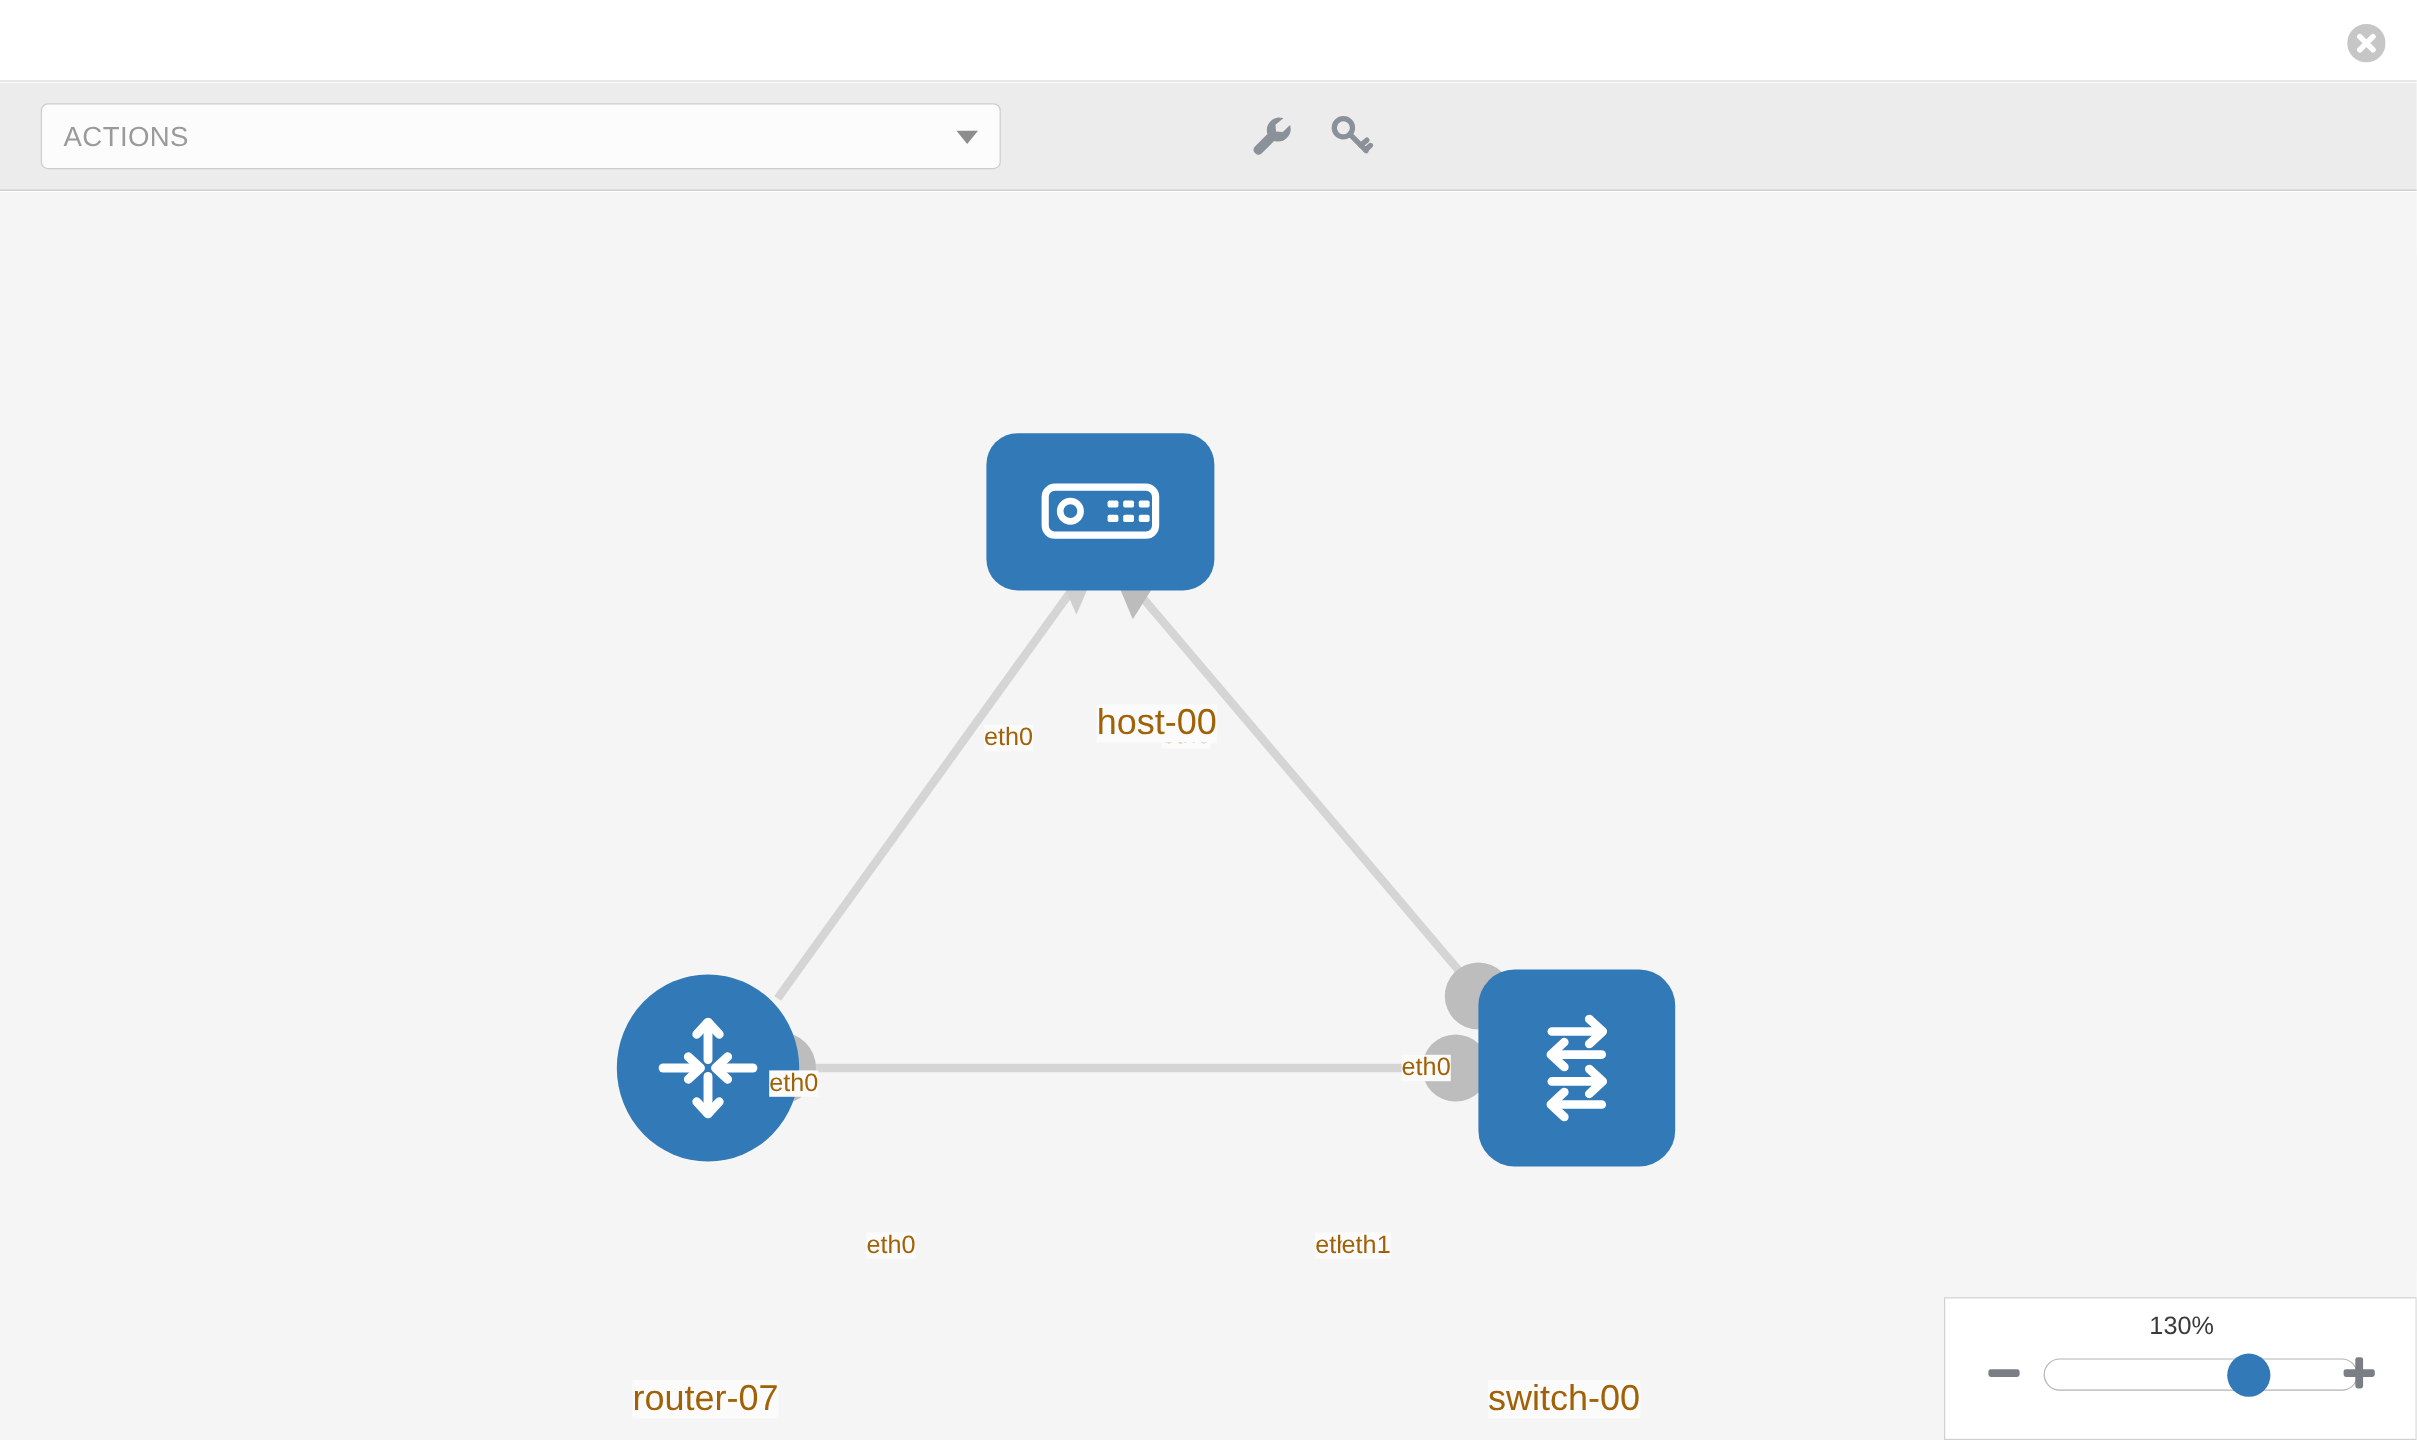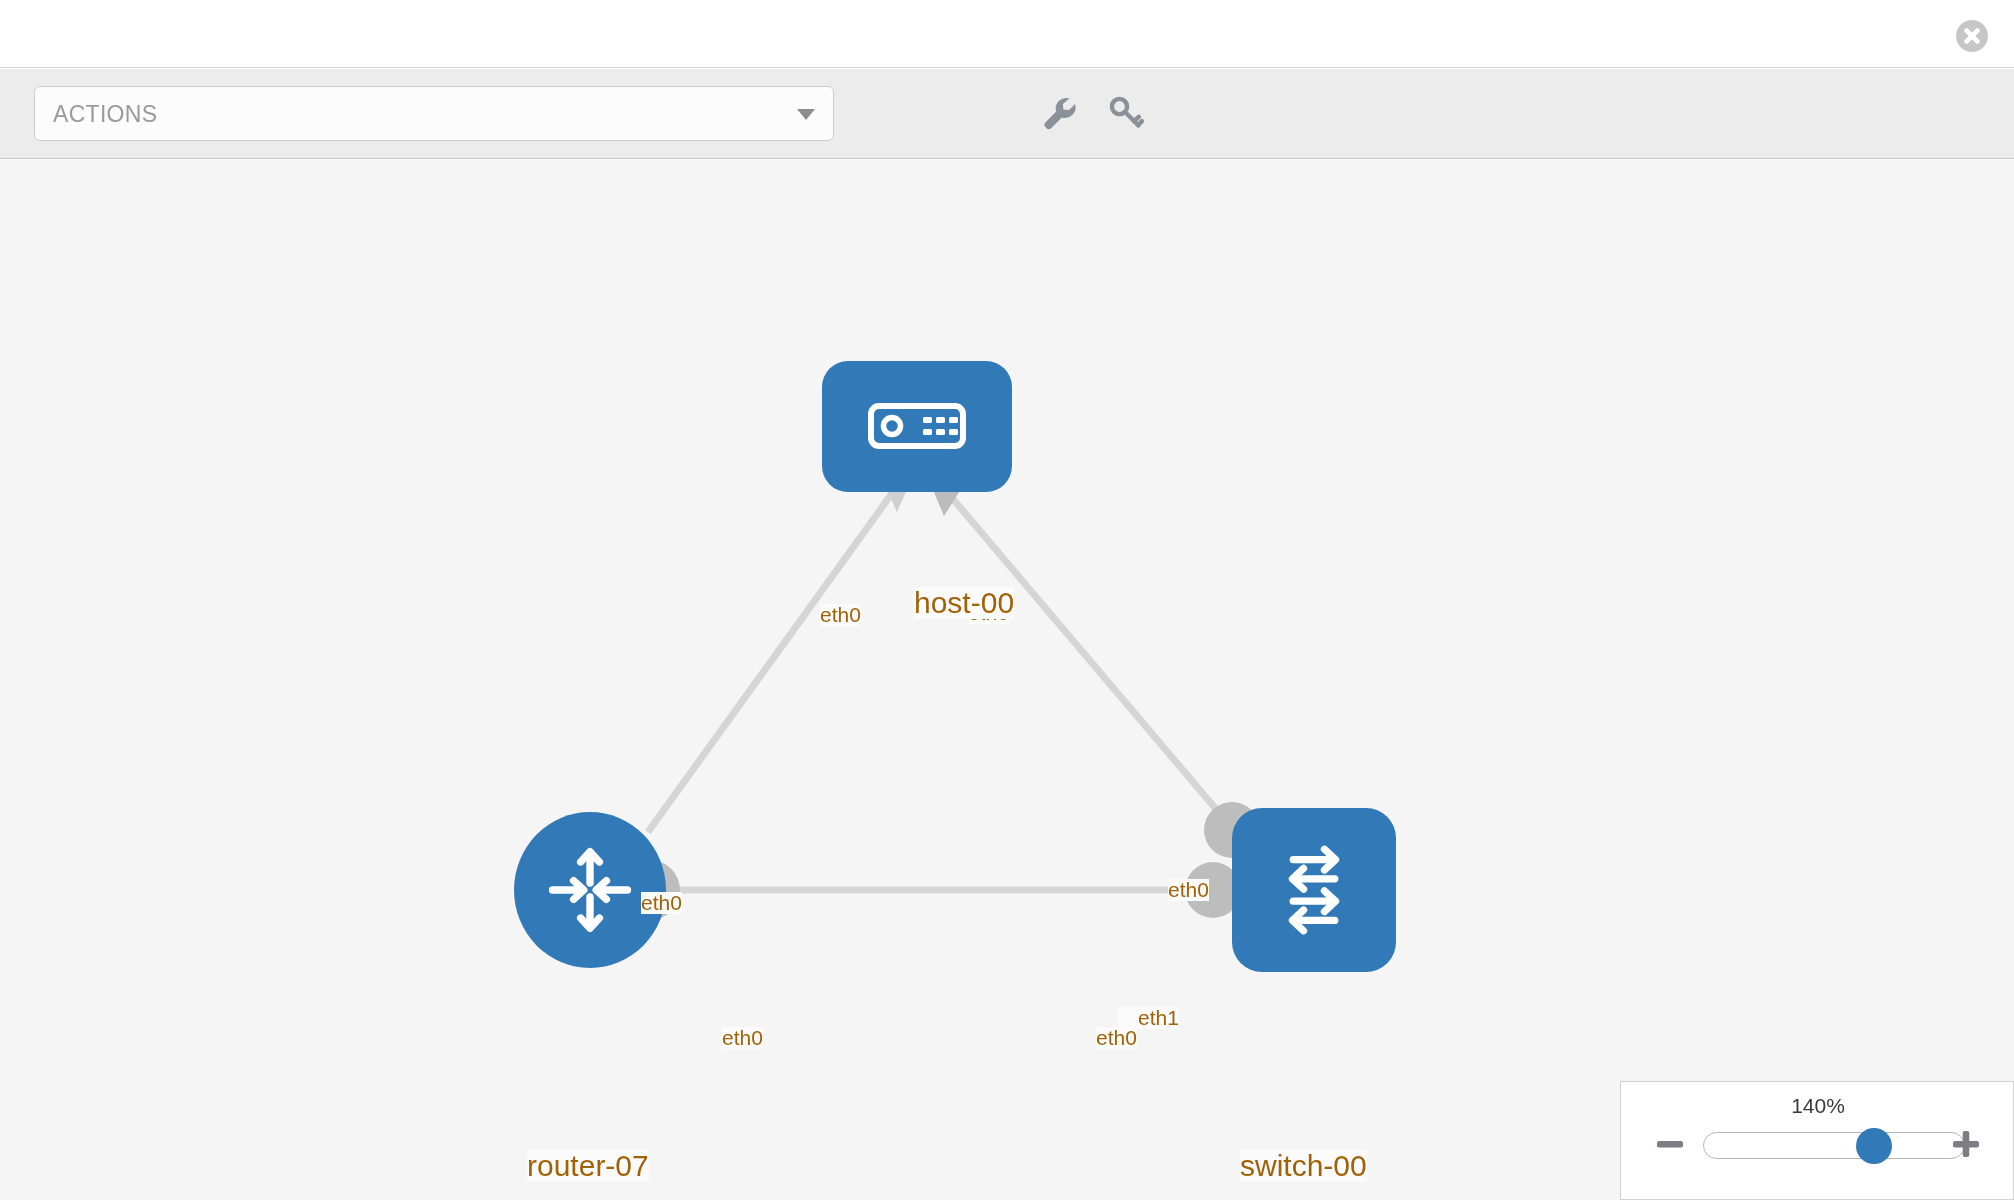--- a/index.html
+++ b/index.html
@@ -276,29 +276,29 @@
             <use href="#glyph-switch"></use>
           </g>
       </g>
     </svg>
 
     <div class="chip chip-iface" style="left:820px;  top:444px;">eth0</div>
     <div class="chip chip-iface" style="left:968px;  top:442px;">eth0</div>
     <div class="chip chip-iface" style="left:641px;  top:732px;">eth0</div>
     <div class="chip chip-iface" style="left:1168px; top:719px;">eth0</div>
     <div class="chip chip-iface" style="left:1096px; top:867px;">eth0</div>
-    <div class="chip chip-iface" style="left:1118px; top:847px;padding-left:20px;">eth1</div>
+    <div class="chip chip-iface" style="left:1118px; top:867px;">eth1</div>
     <div class="chip chip-iface" style="left:722px;  top:867px;">eth0</div>
 
     <div class="chip chip-node" style="left:866px;  top:427px;margin-left:48px;">host-00</div>
     <div class="chip chip-node" style="left:527px;  top:990px;">router-07</div>
     <div class="chip chip-node" style="left:1240px; top:990px;">switch-00</div>
 
     <div class="zoom-panel" style="top:921px;">
-      <div class="zoom-value">140%</div>
+      <div class="zoom-value">130%</div>
 
       <div class="zoom-minus">
         <svg width="30" height="30" viewBox="0 0 30 30">
           <rect x="2" y="12" width="26" height="6.5" rx="2" fill="#7b7f85"></rect>
         </svg>
       </div>
 
       <div class="zoom-track">
         <div class="zoom-thumb"></div>
       </div>

